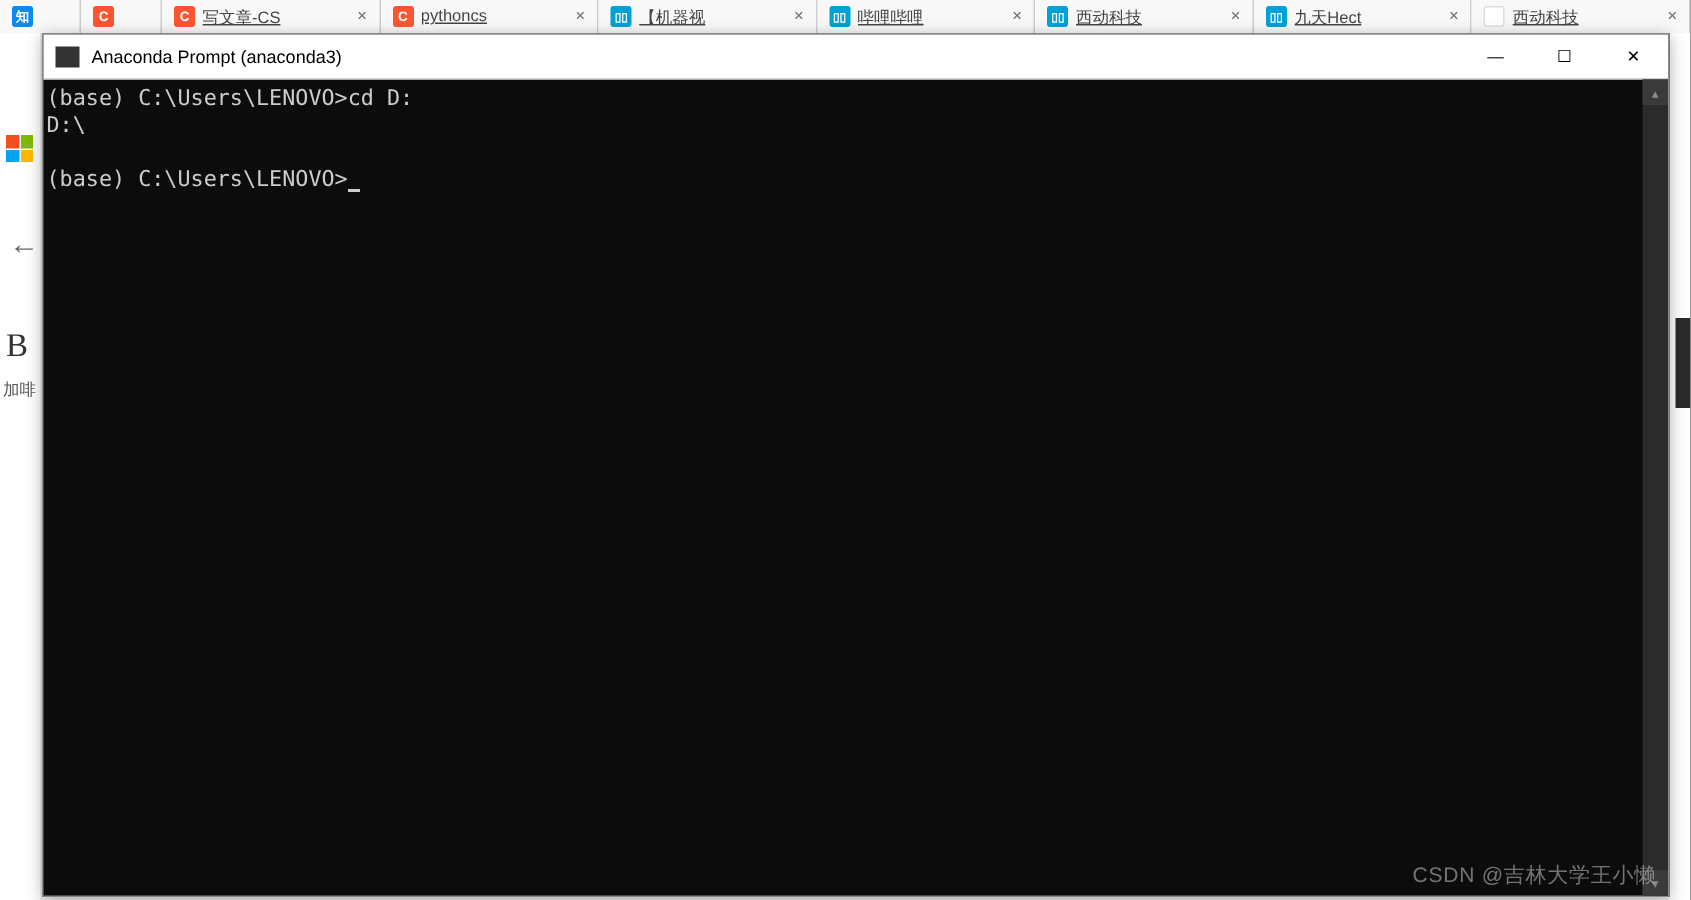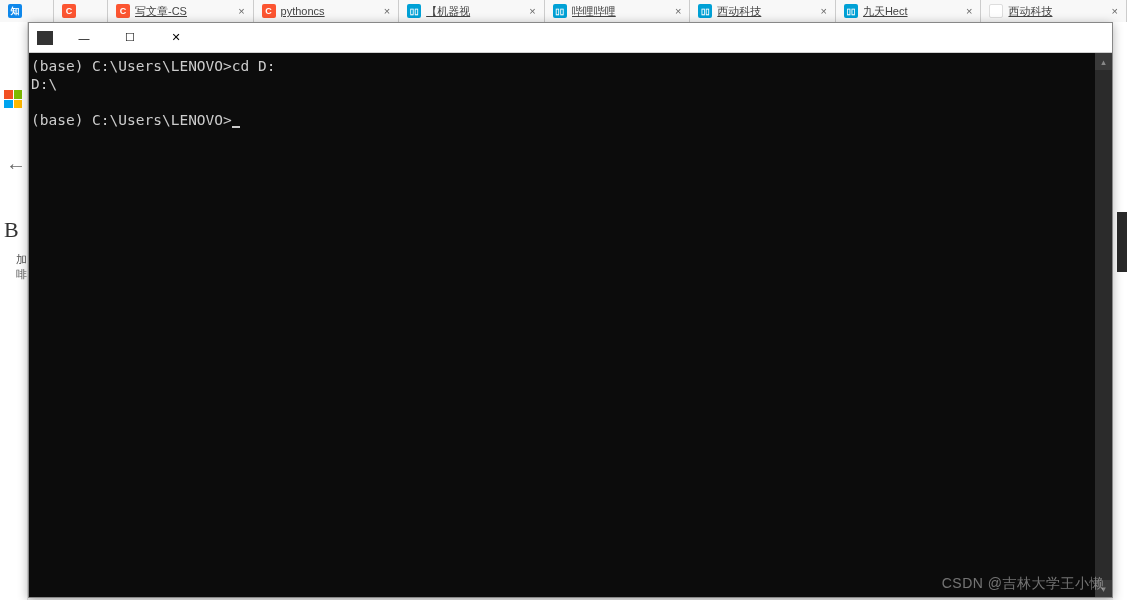--- a/index.html
+++ b/index.html
@@ -99,21 +99,21 @@
       top: 195px;
       left: 4px;
       font-size: 22px;
       color: #333;
       font-weight: 300;
       font-family: Georgia, serif;
     }
     .left-strip .small-text {
       position: absolute;
       top: 230px;
-      left: 16px;
+      left: 2px;
       font-size: 11px;
       color: #555;
     }
     
     
     .terminal-window {
       position: absolute;
       left: 28px;
       top: 22px;
       width: 1085px;
@@ -285,20 +285,21 @@
   <div class="small-text">加啡</div>
 </div>
 
 <div class="right-strip">
   <div class="bar1"></div>
 </div>
 
 <div class="terminal-window">
   <div class="titlebar">
     <div class="app-icon"></div>
+    <div class="title">Anaconda Prompt (anaconda3)</div>
     <div class="win-controls">
       <div class="win-btn">—</div>
       <div class="win-btn">☐</div>
       <div class="win-btn close-btn">✕</div>
     </div>
   </div>
   <div class="terminal-body">
     <div class="terminal-content"><span>(base) C:\Users\LENOVO&gt;cd D:</span>
 <span>D:\</span>
 

